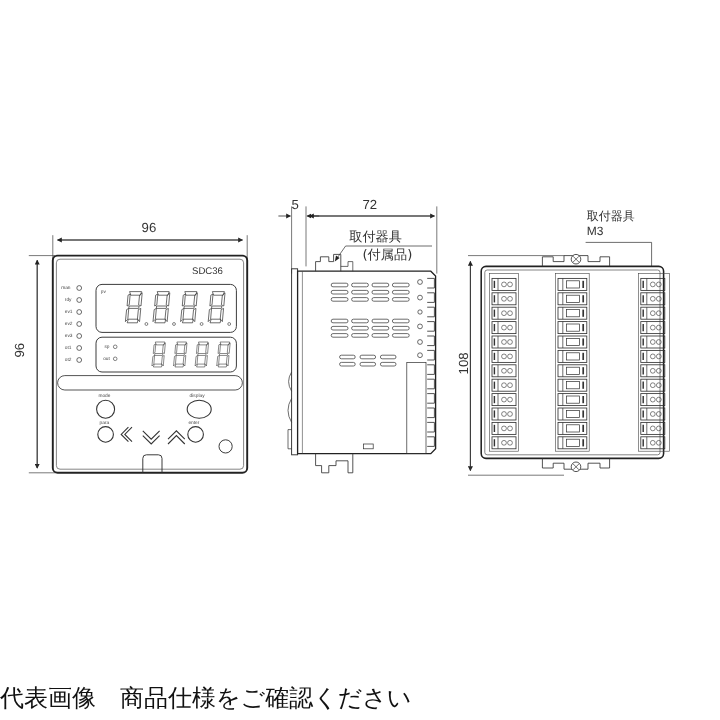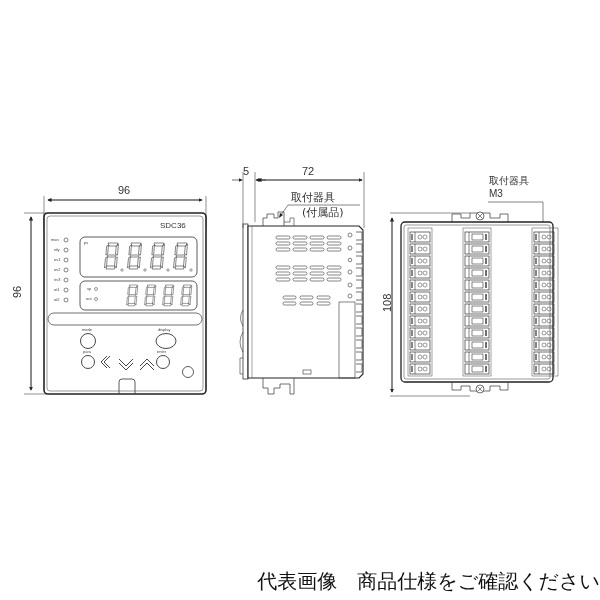--- a/index.html
+++ b/index.html
@@ -1,20 +1,20 @@
 <!DOCTYPE html>
 <html><head>
 <meta charset="utf-8">
 <style>
   html, body { margin:0; padding:0; background:#ffffff; }
   body { width:600px; height:600px; position:relative; overflow:hidden; font-family:"Liberation Sans", "DejaVu Sans", sans-serif; color:#222; }
   svg { position:absolute; left:0; top:0; }
   .lbl { position:absolute; font-size:11px; color:#333; white-space:nowrap; line-height:1; }
   .dimtxt { font-size:11px; color:#333; }
-  .caption { position:absolute; left:0; width:600px; top:568px; text-align:right; font-size:20px; color:#111; font-family:"DejaVu Sans", sans-serif; letter-spacing:0px; }
+  .caption { position:absolute; left:0; width:600px; top:568px; text-align:left; font-size:20px; color:#111; font-family:"DejaVu Sans", sans-serif; letter-spacing:0px; }
   .tiny { position:absolute; font-size:4px; color:#444; line-height:1; }
   .brand { position:absolute; font-size:8px; color:#333; }
 </style>
 </head>
 <body>
 
 <svg width="600" height="600" viewBox="0 0 600 600" xmlns="http://www.w3.org/2000/svg">
   <defs>
     <marker id="arr" markerWidth="6" markerHeight="6" refX="5" refY="3" orient="auto">
       <path d="M0,0 L6,3 L0,6 z" fill="#222"></path>

